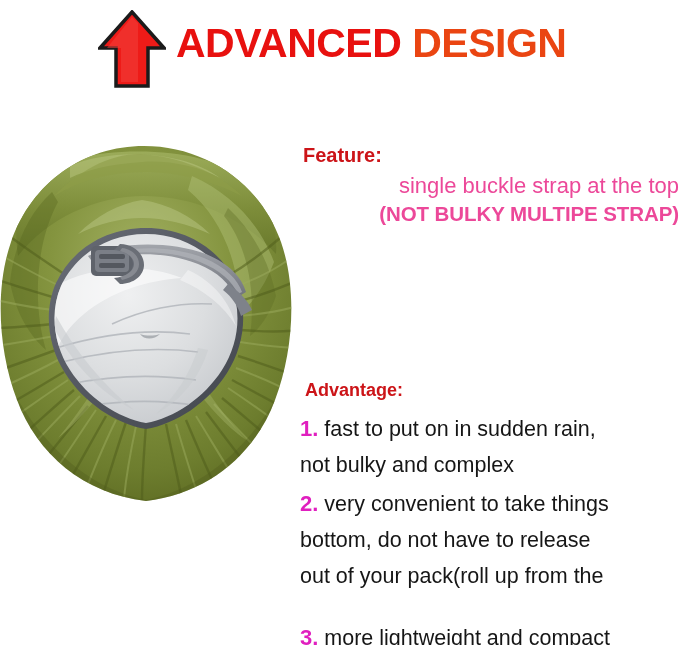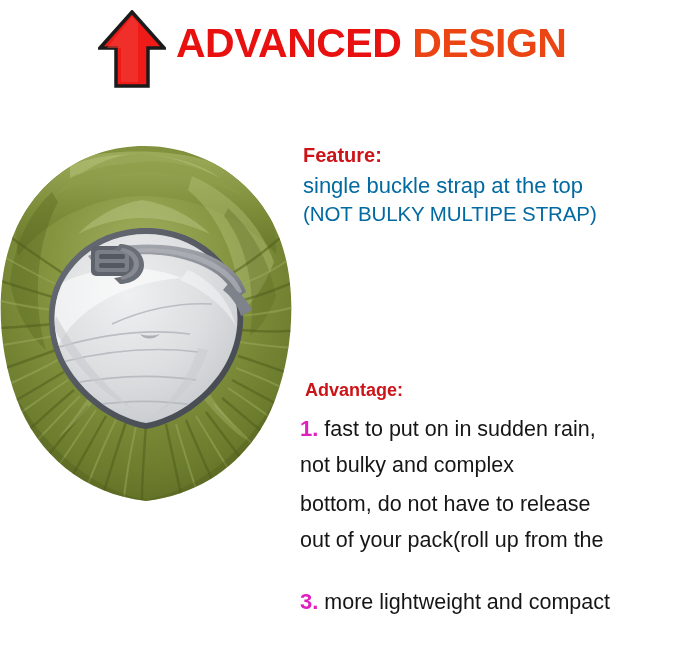--- a/index.html
+++ b/index.html
@@ -66,29 +66,31 @@
   .section-heading {
     color: #cc1418;
     font-size: 20px;
     font-weight: bold;
     line-height: 30px;
     margin: 0 0 2px 15px;
   }
   #feature-section .section-heading { margin-left: 15px; }
 
   .body-line {
-    color: #0369a1;
+    color: #ec4899;
     font-size: 22px;
     line-height: 28px;
     margin: 0 0 0 15px;
     white-space: nowrap;
+    text-align: right;
   }
   .body-line.caps {
     font-size: 20.5px;
     letter-spacing: -0.1px;
+    font-weight: bold;
   }
 
   #advantage-section {
     position: absolute;
     left: 0;
     top: 235px;
     width: 391px;
   }
   #advantage-section .section-heading {
     margin-left: 17px;
@@ -326,20 +328,21 @@
 
     <div id="advantage-section">
       <div class="section-heading">Advantage:</div>
 
       <div class="adv-item" id="adv-1">
         <p class="adv-line"><span class="adv-num">1.</span> <span>fast to put on in sudden rain,</span></p>
         <p class="adv-line">not bulky and complex</p>
       </div>
 
       <div class="adv-item" id="adv-2">
+        <p class="adv-line"><span class="adv-num">2.</span> <span>very convenient to take things</span></p>
         <p class="adv-line">bottom, do not have to release</p>
         <p class="adv-line">out of your pack(roll up from the</p>
       </div>
 
       <div class="adv-item" id="adv-3">
         <p class="adv-line"><span class="adv-num">3.</span> <span>more lightweight and compact</span></p>
       </div>
 
     </div>
   </div>

